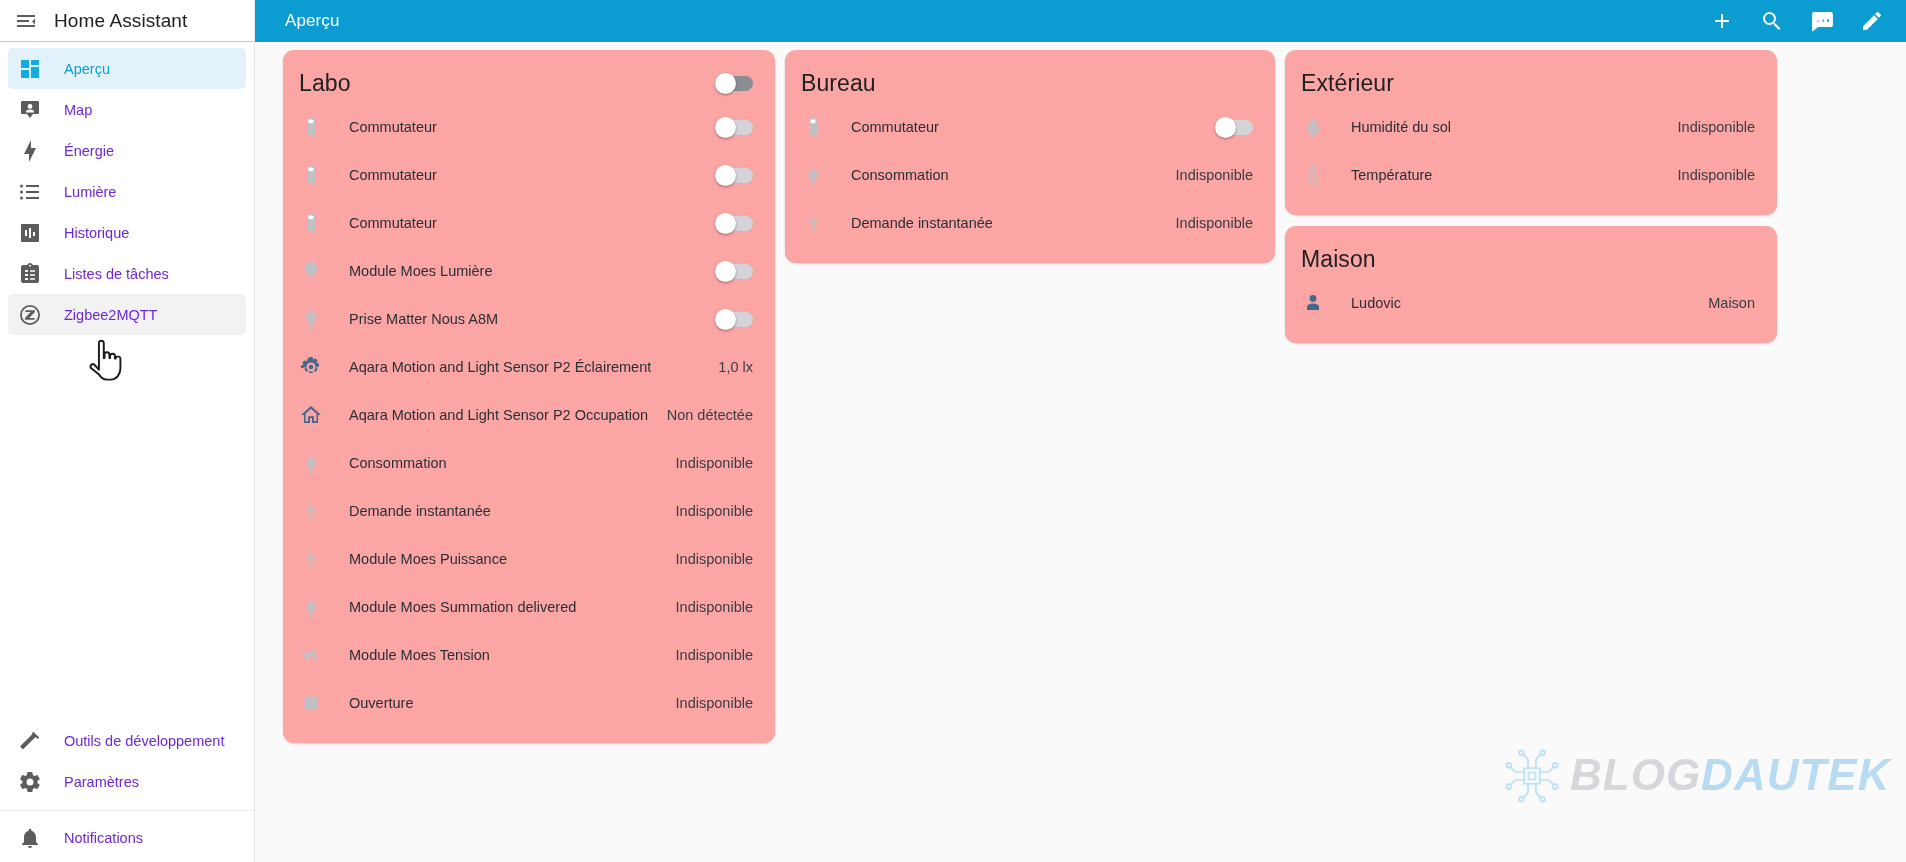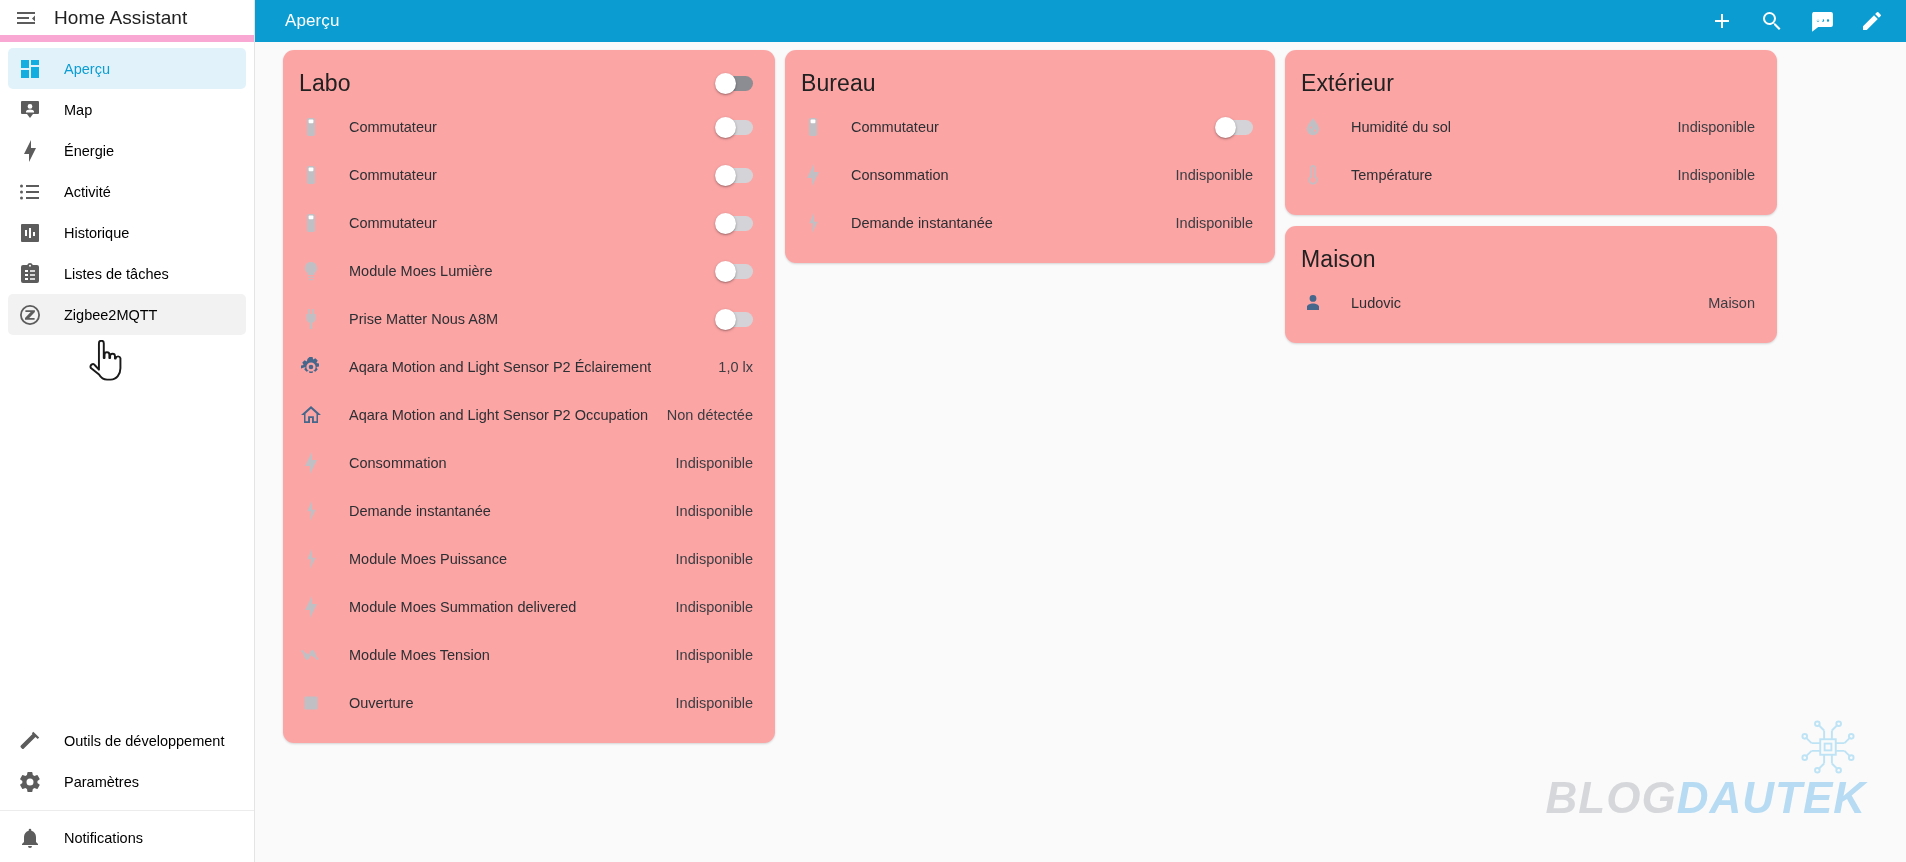--- a/index.html
+++ b/index.html
@@ -36,40 +36,40 @@
     position: absolute; left: 0; top: 0;
     width: 255px; height: 862px;
     background: #ffffff;
     border-right: 1px solid #e4e4e4;
     z-index: 30;
     display: flex; flex-direction: column;
   }
   .sb-header {
     height: 42px; display: flex; align-items: center;
     padding-left: 14px; gap: 16px;
-    border-bottom: 7px solid #f9a8d4;
+    border-bottom: 1px solid #f9a8d4;
     flex: 0 0 auto;
   }
   .sb-header .burger { width: 24px; height: 24px; cursor: pointer; }
   .sb-header .burger svg { width: 24px; height: 24px; fill: #5c5c5c; display: block; }
   .sb-brand { font-size: 19px; color: #212121; letter-spacing: .1px; }
 
   .sb-list { padding-top: 6px; flex: 0 0 auto; }
   .sb-item {
     display: flex; align-items: center;
     height: 41px; margin: 0 8px;
     border-radius: 5px;
     padding-left: 10px;
     cursor: pointer;
     position: relative;
   }
   .sb-item .sb-ico { width: 24px; height: 24px; flex: 0 0 24px; }
   .sb-item .sb-ico svg { width: 24px; height: 24px; fill: #5c5c5c; display: block; }
   .sb-item .sb-label {
-    margin-left: 22px; font-size: 14.5px; color: #000000; white-space: nowrap;
+    margin-left: 22px; font-size: 14.5px; color: #6d28d9; white-space: nowrap;
   }
   .sb-item.active { background: #e2f2fb; }
   .sb-item.active .sb-label { color: #0b9dd1; }
   .sb-item.active .sb-ico svg { fill: #12aee0; }
   .sb-item.hovered { background: #f2f2f2; }
 
   .sb-spacer { flex: 1 1 auto; }
   .sb-bottom { padding-bottom: 4px; }
   .sb-divider { height: 1px; background: #ececec; margin: 8px 0 6px 0; }
 
@@ -134,25 +134,25 @@
   .tgl::after {
     content: ""; position: absolute; left: -2px; top: -3px;
     width: 21px; height: 21px; border-radius: 50%;
     background: #ffffff;
     box-shadow: 0 1px 3px rgba(0,0,0,.28), 0 1px 1px rgba(0,0,0,.14);
   }
   .tgl.dark { background: #8c8c93; }
 
   
   .watermark {
-    position: absolute; right: 40px; bottom: 26px;
+    position: absolute; right: 52px; bottom: 26px;
     width: 360px; height: 120px;
     opacity: .55;
     pointer-events: none;
-    display: flex; flex-direction: column; align-items: flex-end;
+    display: flex; flex-direction: row; align-items: center;
   }
   .wm-chip { width: 76px; height: 62px; }
   .wm-chip svg { width: 76px; height: 62px; display: block; }
   .wm-text {
     font-size: 44px; font-weight: bold; font-style: italic;
     letter-spacing: 1px; line-height: 1;
     margin-top: -2px;
     font-family: "Liberation Sans", sans-serif;
   }
   .wm-a { color: #b9bcc1; }
@@ -207,21 +207,21 @@
       </span>
       <span class="sb-label">Énergie</span>
     </div>
 
     <div class="sb-item">
       <span class="sb-ico">
         <svg viewBox="0 0 24 24">
             <path d="M8 5h13v2H8V5m0 6h13v2H8v-2m0 6h13v2H8v-2M3.5 4.5a1.5 1.5 0 110 3 1.5 1.5 0 010-3m0 6a1.5 1.5 0 110 3 1.5 1.5 0 010-3m0 6a1.5 1.5 0 110 3 1.5 1.5 0 010-3z"></path>
           </svg>
       </span>
-      <span class="sb-label">Activité</span>
+      <span class="sb-label">Lumière</span>
     </div>
 
     <div class="sb-item">
       <span class="sb-ico">
         <svg viewBox="0 0 24 24">
             <path d="M4 3h16a1 1 0 011 1v16a1 1 0 01-1 1H4a1 1 0 01-1-1V4a1 1 0 011-1m3 12h2V9H7v6m4 2h2V7h-2v10m4-2h2v-4h-2v4z"></path>
           </svg>
       </span>
       <span class="sb-label">Historique</span>
     </div>

